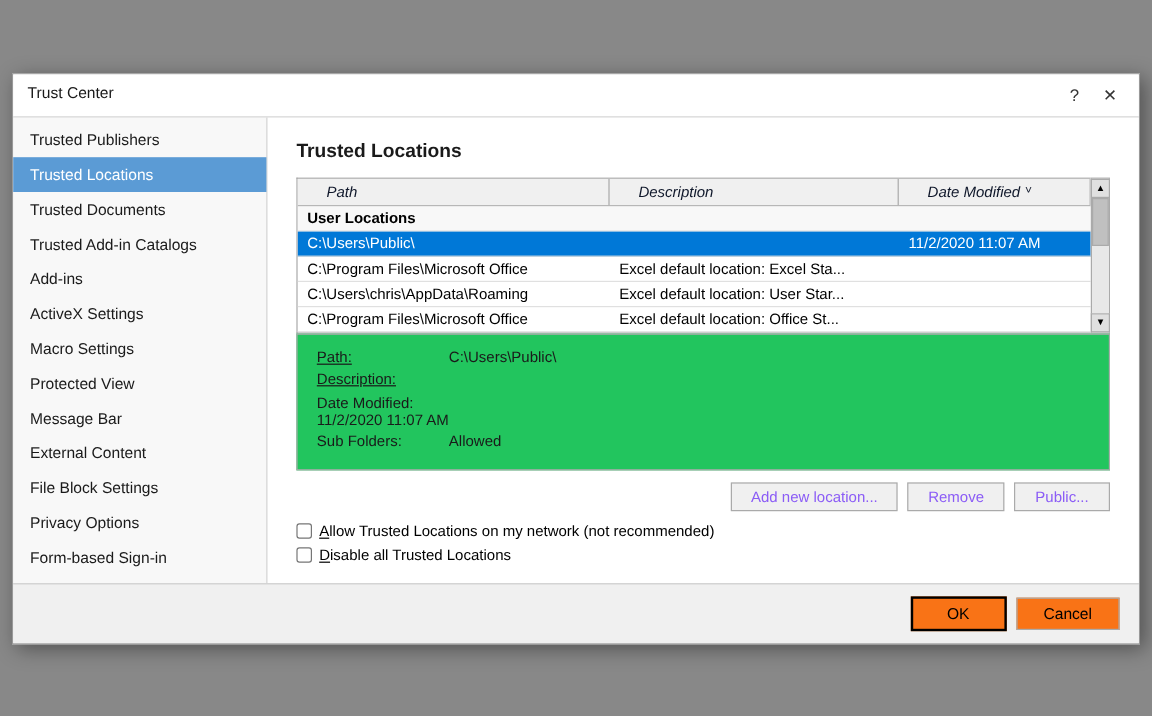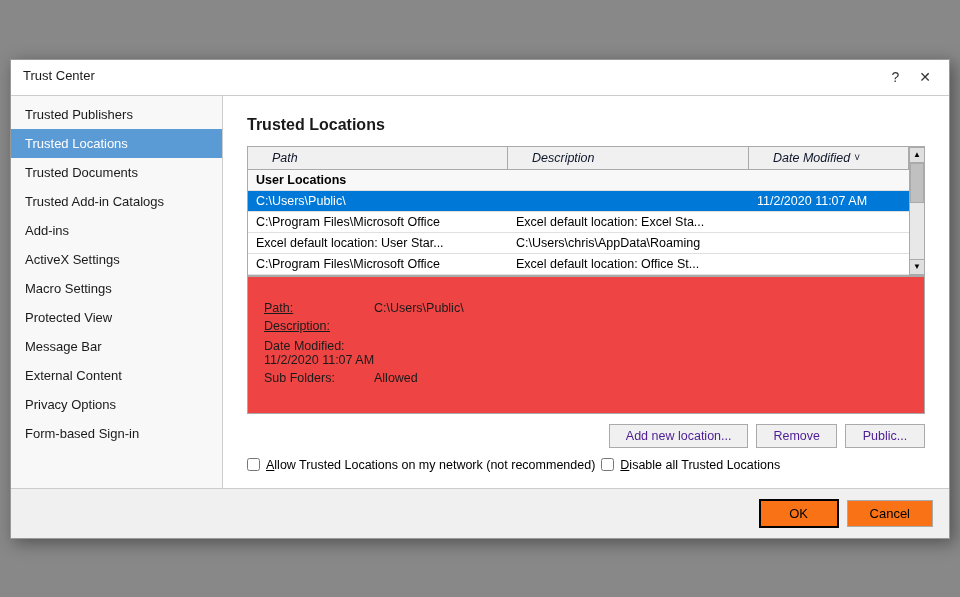--- a/index.html
+++ b/index.html
@@ -175,22 +175,22 @@
       width: 14px;
       height: 40px;
       background: #c0c0c0;
       border: 1px solid #aaa;
       position: absolute;
       top: 0;
     }
     .details-area {
       border: 1px solid #aaa;
       margin-top: 0;
-      padding: 24px 16px;
-      background: #ef4444;
+      padding: 12px 16px;
+      background: #22c55e;
       font-size: 12.5px;
     }
     .detail-row {
       display: flex;
       margin-bottom: 4px;
     }
     .detail-label {
       width: 110px;
       color: #1a1a1a;
       text-decoration: underline;
@@ -210,26 +210,26 @@
       gap: 8px;
       margin-top: 10px;
     }
     .btn {
       padding: 4px 16px;
       font-size: 12.5px;
       border: 1px solid #aaa;
       background: #f0f0f0;
       cursor: pointer;
       min-width: 80px;
-      color: #4c1d95;
+      color: #8b5cf6;
     }
     .checkboxes {
       margin-top: 10px;
       display: flex;
-      flex-direction: row;
+      flex-direction: column;
       gap: 6px;
     }
     .checkbox-row {
       display: flex;
       align-items: center;
       gap: 6px;
       font-size: 12.5px;
     }
     .checkbox-row input[type=checkbox] {
       width: 13px;
@@ -279,20 +279,21 @@
     <div class="sidebar-item">Trusted Publishers</div>
         <div class="sidebar-item active">Trusted Locations</div>
         <div class="sidebar-item">Trusted Documents</div>
         <div class="sidebar-item">Trusted Add-in Catalogs</div>
         <div class="sidebar-item">Add-ins</div>
         <div class="sidebar-item">ActiveX Settings</div>
         <div class="sidebar-item">Macro Settings</div>
         <div class="sidebar-item">Protected View</div>
         <div class="sidebar-item">Message Bar</div>
         <div class="sidebar-item">External Content</div>
+        <div class="sidebar-item">File Block Settings</div>
         <div class="sidebar-item">Privacy Options</div>
         <div class="sidebar-item">Form-based Sign-in</div>
       </div>
 
     <div class="main-content">
       <div class="section-title">Trusted Locations</div>
 
       <div class="table-area">
         <div class="locations-table">
 
@@ -315,22 +316,22 @@
             <div class="table-cell">11/2/2020 11:07 AM</div>
           </div>
 
           <div class="table-row">
             <div class="table-cell">C:\Program Files\Microsoft Office</div>
             <div class="table-cell">Excel default location: Excel Sta...</div>
             <div class="table-cell"></div>
           </div>
 
           <div class="table-row">
+            <div class="table-cell">C:\Users\chris\AppData\Roaming</div>
             <div class="table-cell">Excel default location: User Star...</div>
-            <div class="table-cell">C:\Users\chris\AppData\Roaming</div>
             <div class="table-cell"></div>
           </div>
 
           <div class="table-row">
             <div class="table-cell">C:\Program Files\Microsoft Office</div>
             <div class="table-cell">Excel default location: Office St...</div>
             <div class="table-cell"></div>
           </div>
         </div>
 

